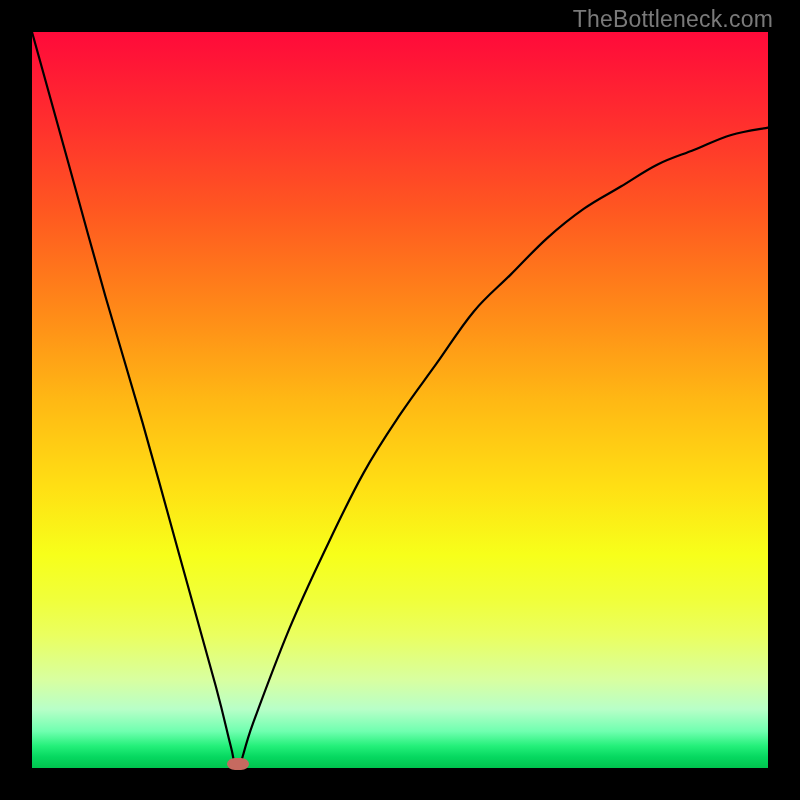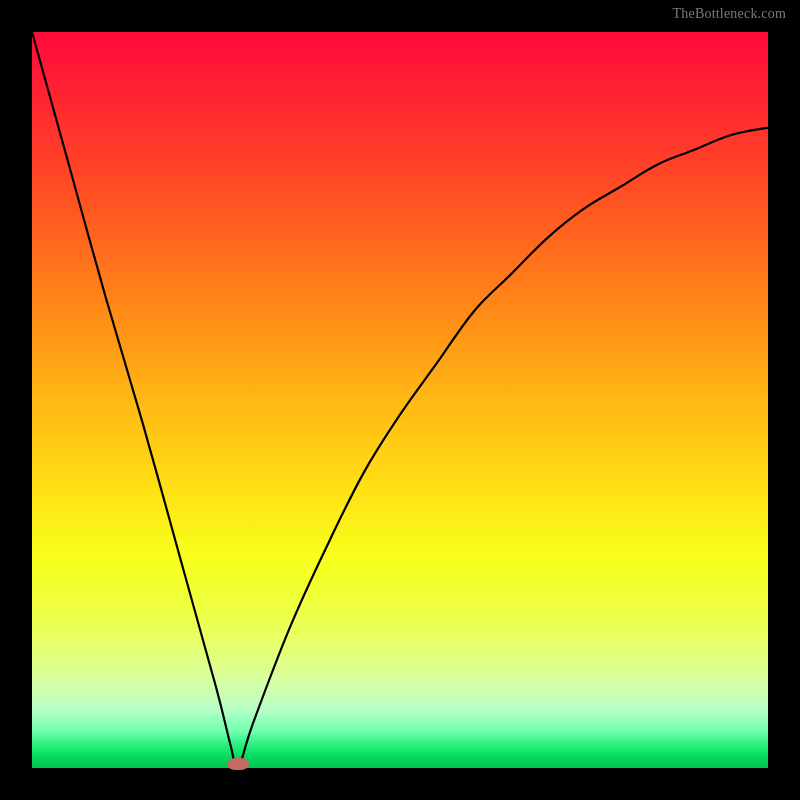--- a/index.html
+++ b/index.html
@@ -37,27 +37,26 @@
       #b8ffc8 92%,
       #70ffb0 95%,
       #24f07a 97%,
       #06d860 98.5%,
       #00c44e 100%
     );
   }
   .watermark {
     position: absolute;
     top: 6px;
-    right: 14px;
+    right: 27px;
     color: #7a7a7a;
-    font-size: 14px;
+    font-size: 23px;
     font-weight: 500;
     letter-spacing: 0.2px;
     user-select: none;
-    font-family: Liberation Serif, serif;
   }
   svg.curve {
     position: absolute;
     left: 0;
     top: 0;
     width: 736px;
     height: 736px;
     overflow: visible;
   }
   .dot {

